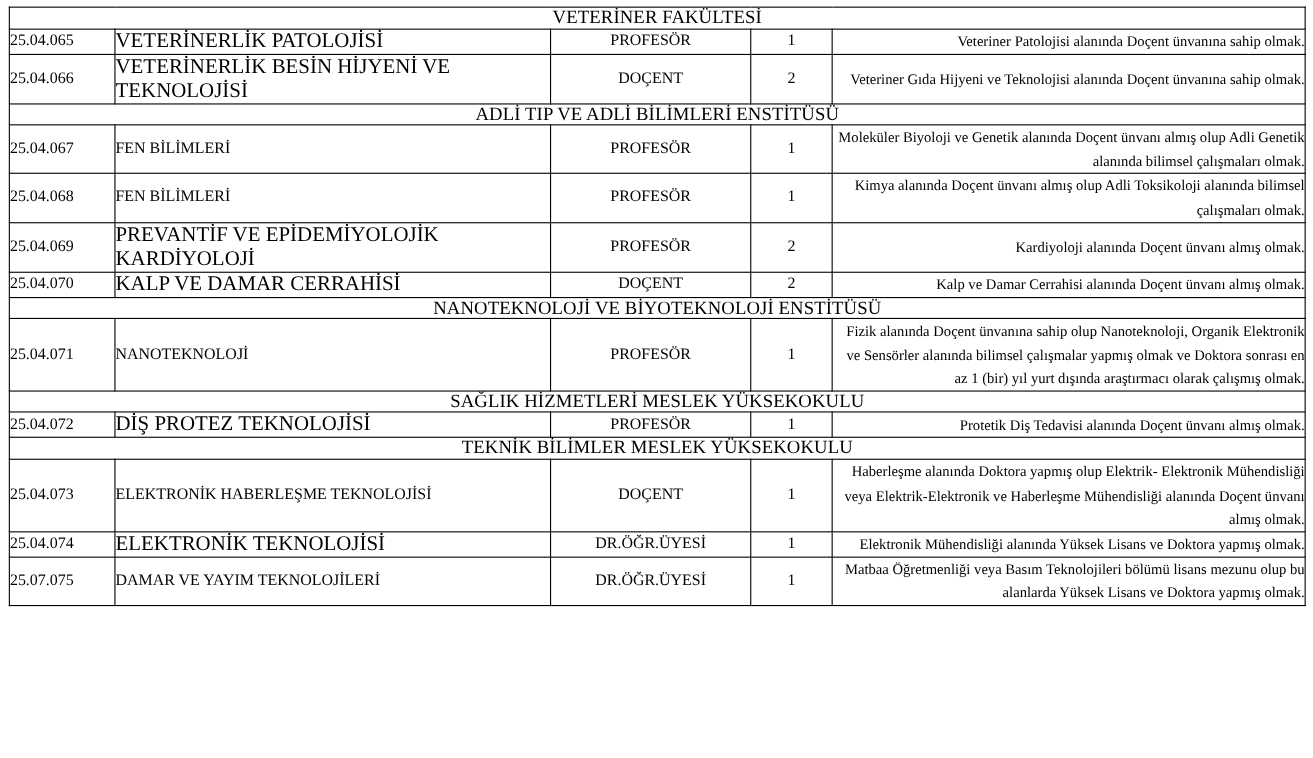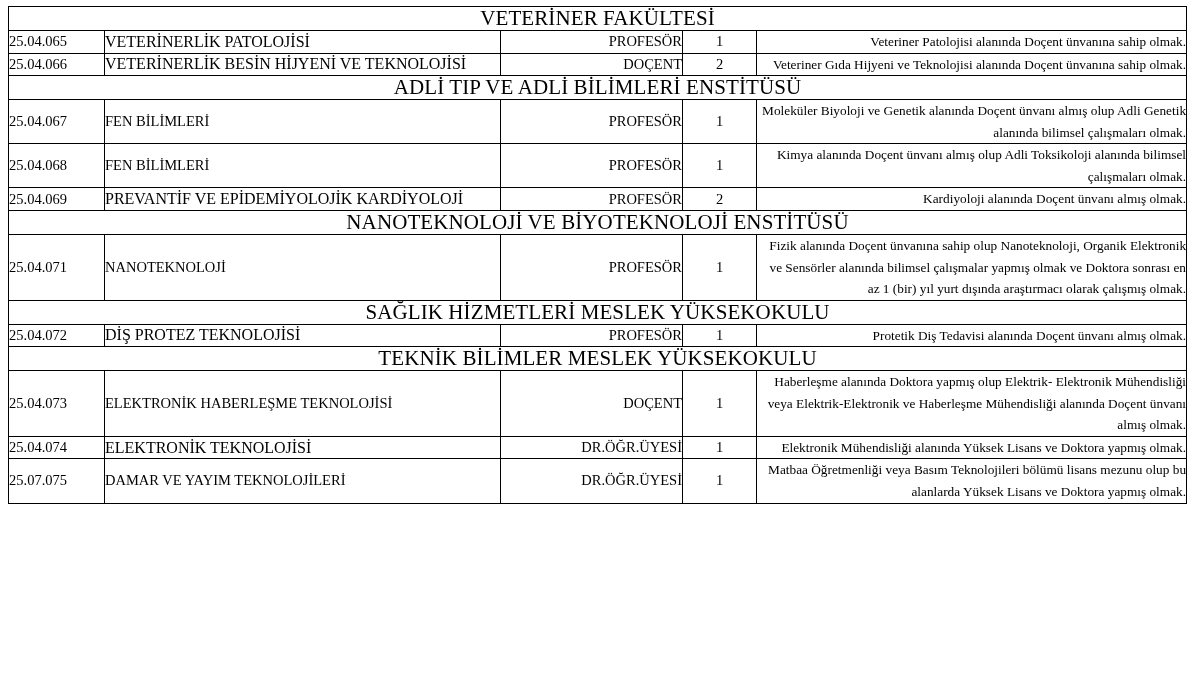--- a/index.html
+++ b/index.html
@@ -32,36 +32,36 @@
   }
   
   col.c-code  { width: 96px; }
   col.c-unit  { width: 396px; }
   col.c-title { width: 182px; }
   col.c-count { width: 74px; }
   col.c-desc  { width: 430px; }
 
   .section-cell {
     text-align: center;
-    font-size: 21px;
+    font-size: 17px;
     line-height: 1.1;
     padding: 4px 2px 5px 2px;
     letter-spacing: 0.1px;
   }
   .code-cell {
     font-size: 14.5px;
     padding: 3px 2px;
   }
   .unit-cell {
     text-align: left;
-    font-size: 16px;
+    font-size: 19px;
     padding: 3px 6px;
   }
   .title-cell {
-    text-align: right;
+    text-align: center;
     font-size: 14.5px;
     padding: 3px 2px;
     margin-top: 42px;
   }
   .count-cell {
     text-align: center;
     font-size: 14.5px;
     padding: 3px 2px;
   }
   .desc-cell {
@@ -127,20 +127,27 @@
         <td class="desc-cell">Kimya alanında Doçent ünvanı almış olup Adli Toksikoloji alanında bilimsel çalışmaları olmak.</td>
       </tr>
 
       <tr>
         <td class="code-cell">25.04.069</td>
         <td class="unit-cell">PREVANTİF VE EPİDEMİYOLOJİK KARDİYOLOJİ</td>
         <td class="title-cell">PROFESÖR</td>
         <td class="count-cell">2</td>
         <td class="desc-cell">Kardiyoloji alanında Doçent ünvanı almış olmak.</td>
       </tr>
+      <tr>
+        <td class="code-cell">25.04.070</td>
+        <td class="unit-cell">KALP VE DAMAR CERRAHİSİ</td>
+        <td class="title-cell">DOÇENT</td>
+        <td class="count-cell">2</td>
+        <td class="desc-cell">Kalp ve Damar Cerrahisi alanında Doçent ünvanı almış olmak.</td>
+      </tr>
 
       <tr>
         <td class="section-cell" colspan="5">NANOTEKNOLOJİ VE BİYOTEKNOLOJİ ENSTİTÜSÜ</td>
       </tr>
       <tr class="row-tall">
         <td class="code-cell">25.04.071</td>
         <td class="unit-cell">NANOTEKNOLOJİ</td>
         <td class="title-cell">PROFESÖR</td>
         <td class="count-cell">1</td>
         <td class="desc-cell">Fizik alanında Doçent ünvanına sahip olup Nanoteknoloji, Organik Elektronik ve Sensörler alanında bilimsel çalışmalar yapmış olmak ve Doktora sonrası en az 1 (bir) yıl yurt dışında araştırmacı olarak çalışmış olmak.</td>

